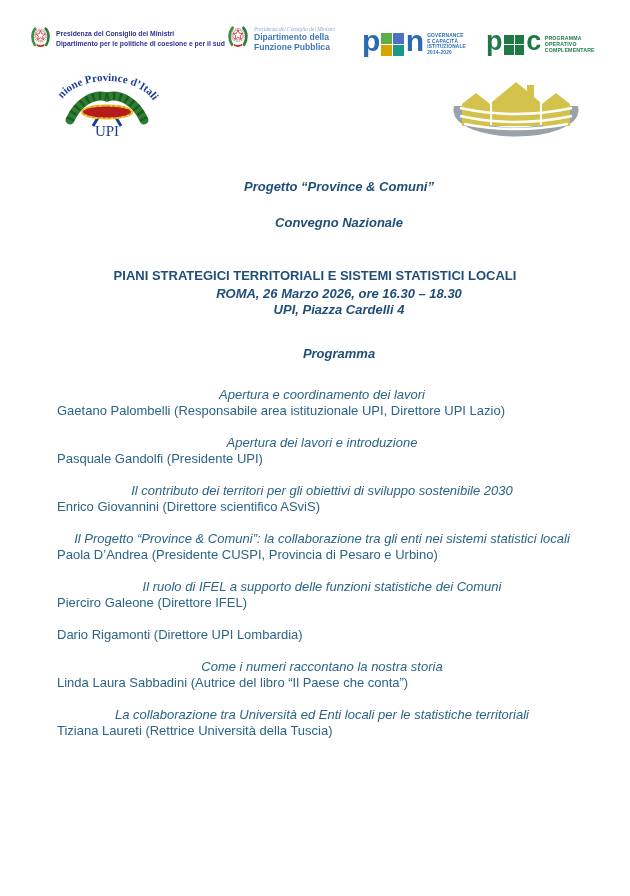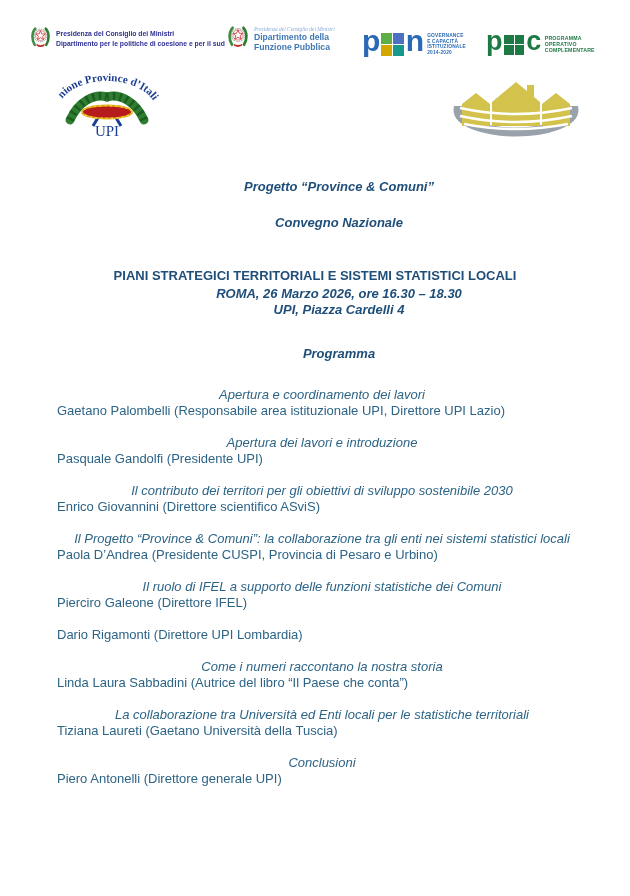--- a/index.html
+++ b/index.html
@@ -186,21 +186,17 @@
       </div>
       <div class="prog-item">
         <div class="speaker">Dario Rigamonti (Direttore UPI Lombardia)</div>
       </div>
       <div class="prog-item">
         <div class="topic">Come i numeri raccontano la nostra storia</div>
         <div class="speaker">Linda Laura Sabbadini (Autrice del libro “Il Paese che conta”)</div>
       </div>
       <div class="prog-item">
         <div class="topic">La collaborazione tra Università ed Enti locali per le statistiche territoriali</div>
-        <div class="speaker">Tiziana Laureti (Gaetano Università della Tuscia)</div>
-      </div>
-      <div class="prog-item">
-        <div class="topic">Conclusioni</div>
-        <div class="speaker">Piero Antonelli (Direttore generale UPI)</div>
+        <div class="speaker">Tiziana Laureti (Rettrice Università della Tuscia)</div>
       </div>
     </div>
 
 </div>
 
 </body></html>

